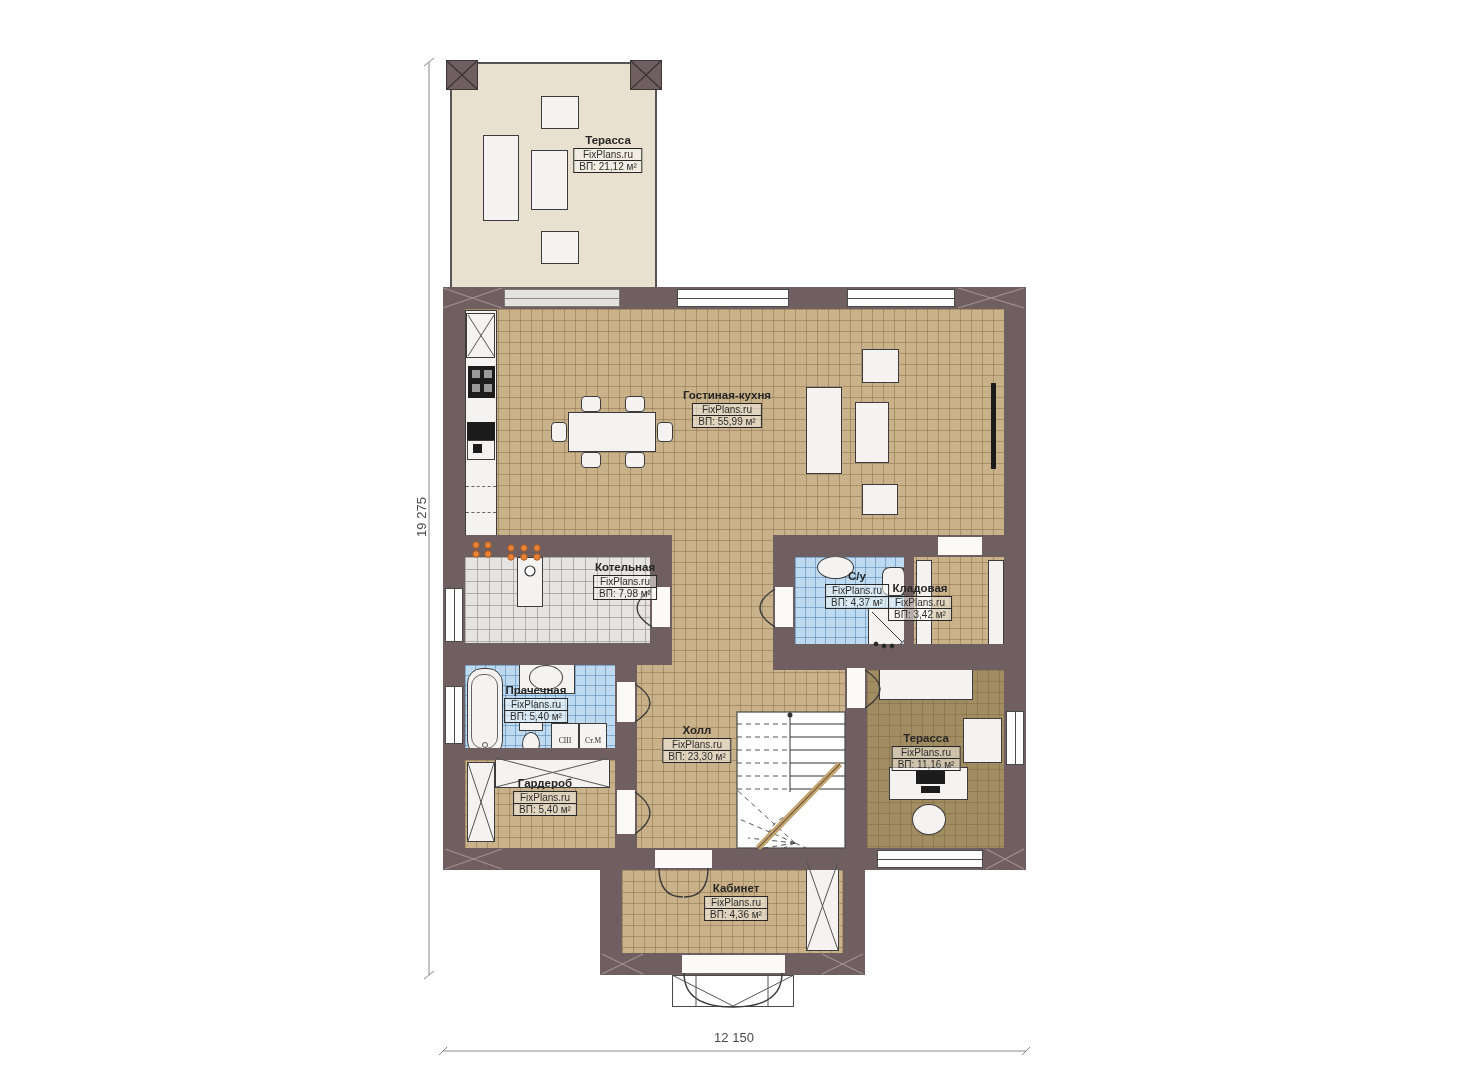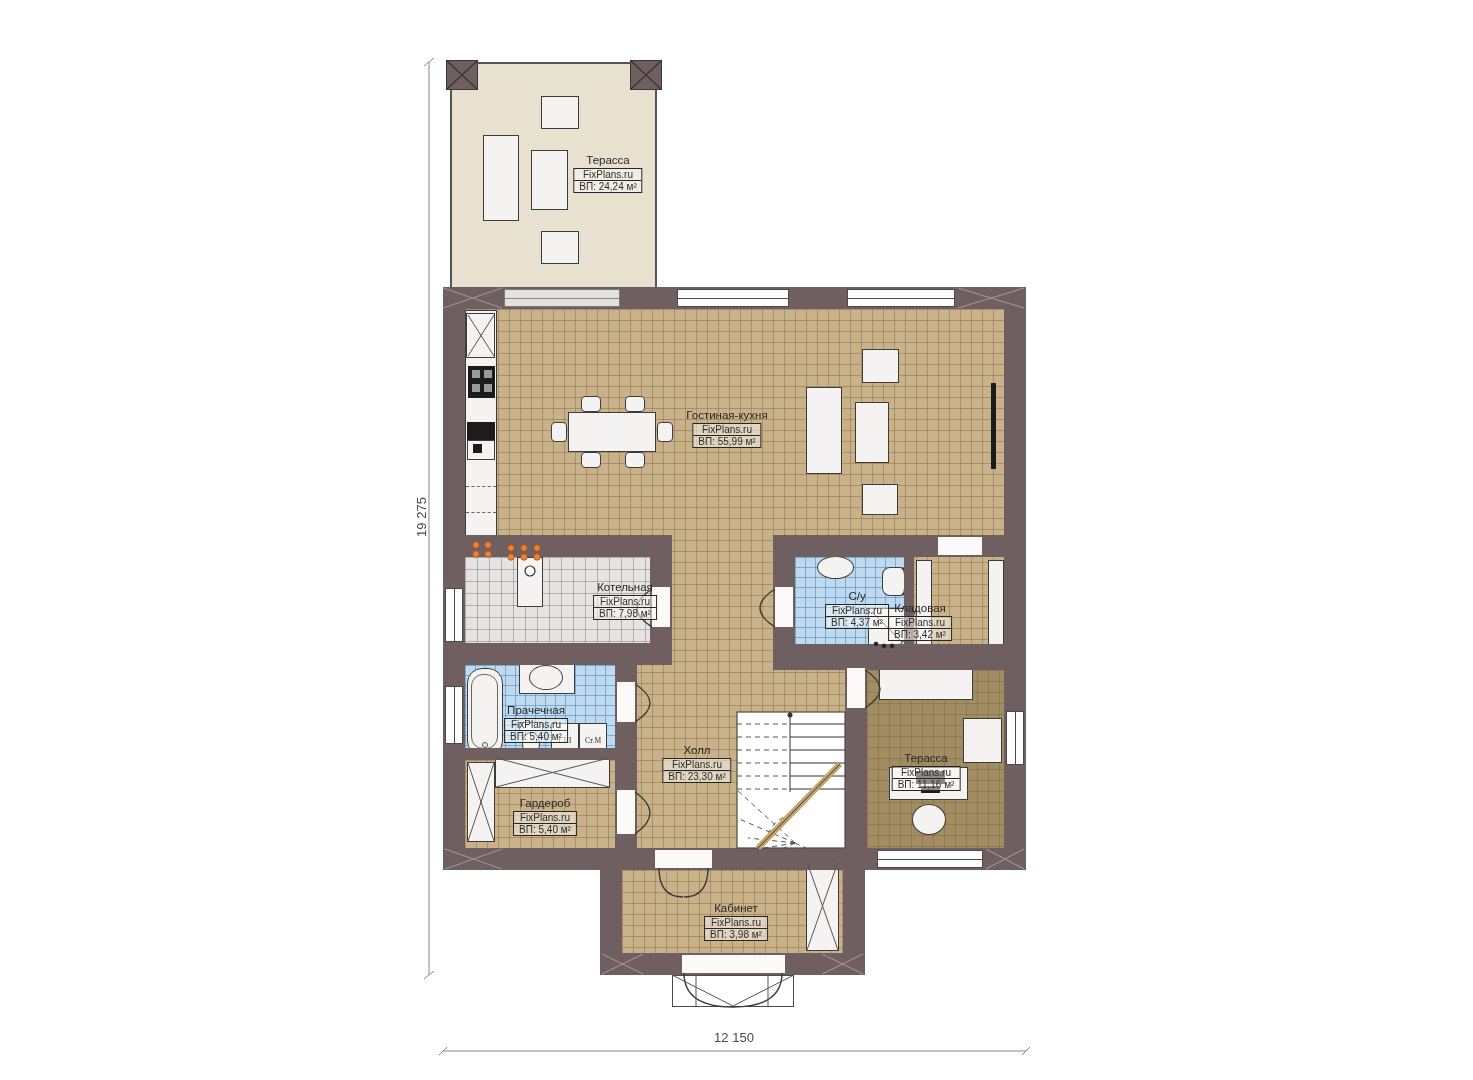--- a/index.html
+++ b/index.html
@@ -37,21 +37,21 @@
          background-image:linear-gradient(#8a8a8a,#8a8a8a);background-repeat:no-repeat;
          background-size:100% 1px;background-position:center;}
   
   .furn{background:#f4f3f1;border:1.3px solid #3c3c3c;z-index:5;}
   .dark{background:#1c1c1c;border:none;z-index:6;}
   .round{border-radius:50%;}
   .chair{border-radius:4px;}
   
   .room-label{position:absolute;transform:translateX(-50%);display:inline-flex;
     flex-direction:column;align-items:center;z-index:30;text-align:center;}
-  .room-name{font-size:11.5px;font-weight:normal;color:#262626;white-space:nowrap;margin-top:20px;}
+  .room-name{font-size:11.5px;font-weight:bold;color:#262626;white-space:nowrap;}
   .label-box{margin-top:2px;border:1.6px solid #262626;background:rgba(252,250,246,.5);}
   .label-box .brand{padding:0 5px;border-bottom:1.6px solid #262626;font-size:10px;
     color:#2e2e2e;white-space:nowrap;}
   .label-box .area{padding:0 5px;font-size:10px;color:#2e2e2e;white-space:nowrap;}
   .appl-label{position:absolute;font-size:7.5px;color:#2e2e2e;z-index:7;
     transform:translate(-50%,-50%);white-space:nowrap;font-family:Liberation Serif, serif;}
   .dim-text{position:absolute;font-size:13px;color:#4a4a4a;z-index:30;white-space:nowrap;}
   .dim-v{left:421px;top:517px;transform:translate(-50%,-50%) rotate(-90deg);}
   .dim-h{left:734px;top:1030px;transform:translateX(-50%);}
   svg.overlay{position:absolute;left:0;top:0;z-index:20;pointer-events:none;}
@@ -287,21 +287,21 @@
       <line x1="443" y1="1051" x2="1026" y2="1051"></line>
       <line x1="439" y1="1055" x2="447" y2="1047"></line>
         <line x1="1022" y1="1055" x2="1030" y2="1047"></line>
     </g>
   </svg>
 
   <div class="room-label" style="left:608px;top:134px;">
     <div class="room-name">Терасса</div>
     <div class="label-box">
       <div class="brand">FixPlans.ru</div>
-      <div class="area">ВП: 24,24 м²</div>
+      <div class="area">ВП: 21,12 м²</div>
     </div>
   </div>
   <div class="room-label" style="left:727px;top:389px;">
     <div class="room-name">Гостиная-кухня</div>
     <div class="label-box">
       <div class="brand">FixPlans.ru</div>
       <div class="area">ВП: 55,99 м²</div>
     </div>
   </div>
   <div class="room-label" style="left:625px;top:561px;justify-content:flex-end;">
@@ -350,20 +350,20 @@
     <div class="room-name">Гардероб</div>
     <div class="label-box">
       <div class="brand">FixPlans.ru</div>
       <div class="area">ВП: 5,40 м²</div>
     </div>
   </div>
   <div class="room-label" style="left:736px;top:882px;">
     <div class="room-name">Кабинет</div>
     <div class="label-box">
       <div class="brand">FixPlans.ru</div>
-      <div class="area">ВП: 3,98 м²</div>
+      <div class="area">ВП: 4,36 м²</div>
     </div>
   </div>
 
   <div class="dim-text dim-v">19 275</div>
   <div class="dim-text dim-h">12 150</div>
 
 </div>
 
 </body></html>

